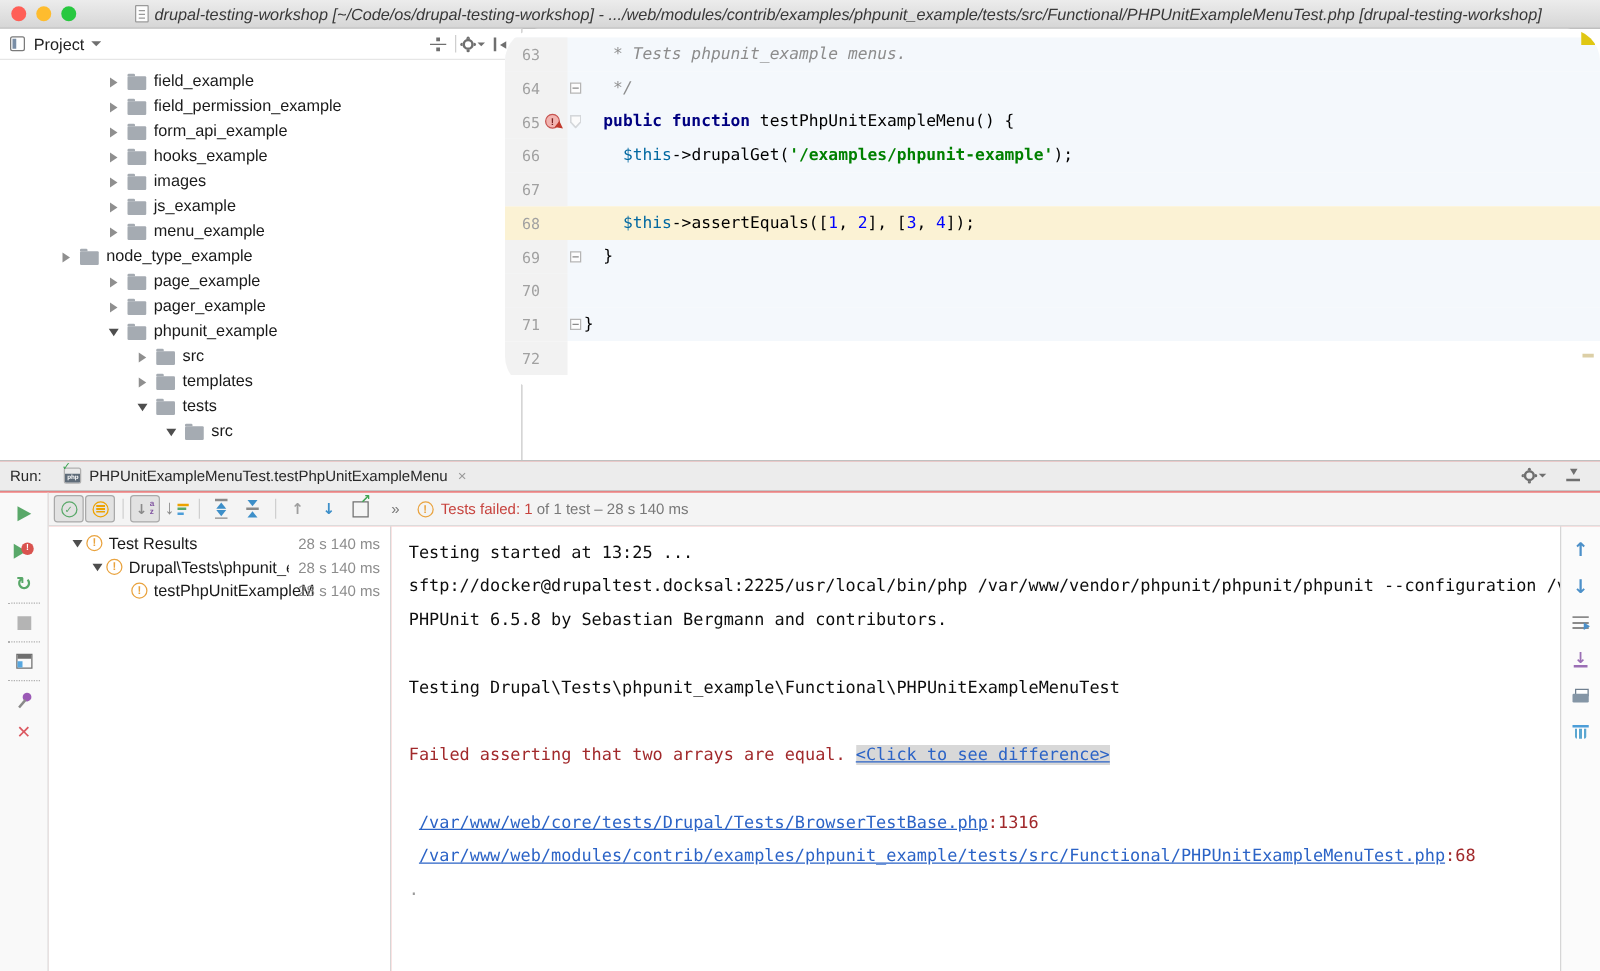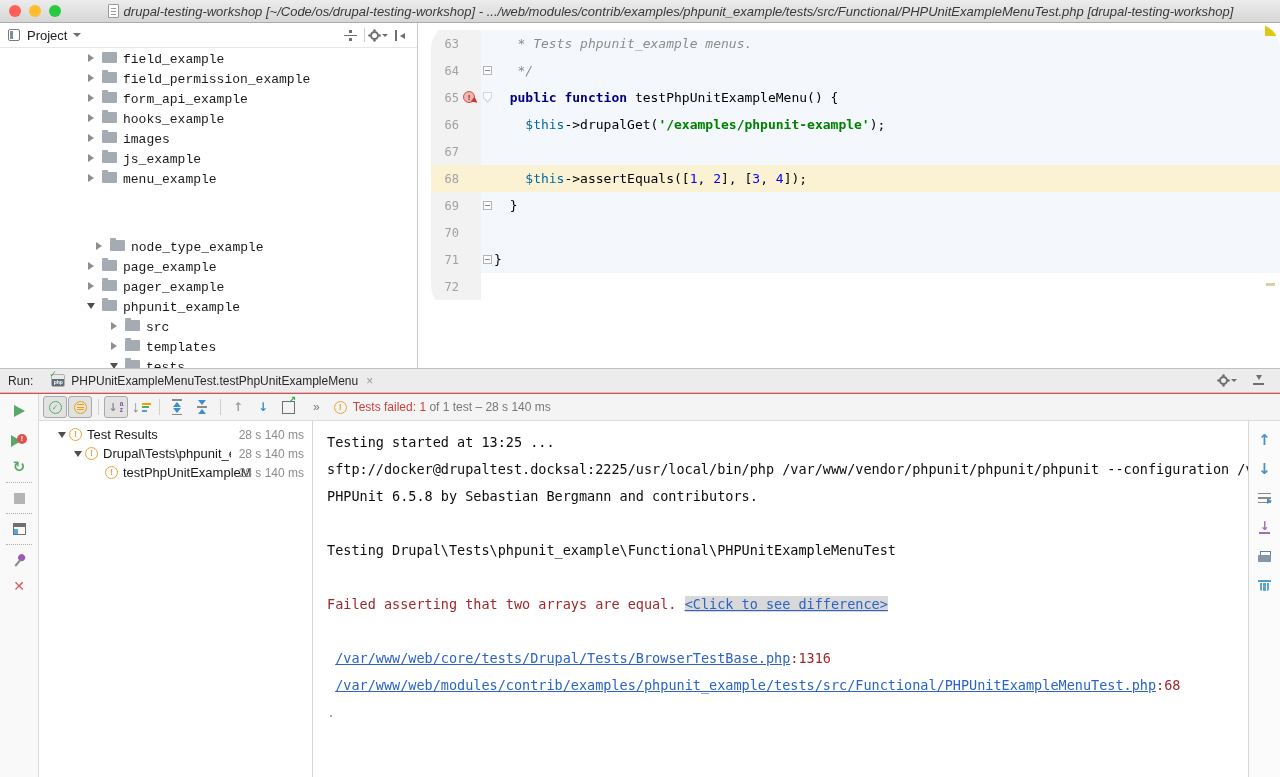--- a/index.html
+++ b/index.html
@@ -37,31 +37,31 @@
   .gear { width:9px; height:9px; border:2px solid #6f6f6f; border-radius:50%; position:relative;
     box-shadow:0 -5px 0 -3.2px #6f6f6f, 0 5px 0 -3.2px #6f6f6f, -5px 0 0 -3.2px #6f6f6f, 5px 0 0 -3.2px #6f6f6f; }
   .mini-caret { width:0; height:0; border-left:3px solid transparent; border-right:3px solid transparent;
     border-top:3px solid #6f6f6f; margin-left:3px; }
   .ic-hide { width:11px; height:11px; position:relative; }
   .ic-hide::before { content:""; position:absolute; left:1px; top:0; bottom:0; width:2px; background:#6f6f6f; }
   .ic-hide::after { content:""; position:absolute; right:0; top:3px; width:0; height:0;
     border-top:3px solid transparent; border-bottom:3px solid transparent; border-right:5px solid #6f6f6f; }
 
   .ptree { position:absolute; left:0; top:29px; right:0; bottom:0; overflow:hidden; }
-  .prow { height:20px; display:flex; align-items:flex-start; font-size:13px; color:#1a1a1a; white-space:nowrap;font-family:Liberation Mono, monospace; }
+  .prow { height:20px; display:flex; align-items:flex-end; font-size:13px; color:#1a1a1a; white-space:nowrap; }
   .tri { width:12px; flex:0 0 12px; display:inline-block; position:relative; height:12px; }
   .tri-right::after { content:""; position:absolute; left:2px; top:2px; width:0; height:0;
     border-top:4px solid transparent; border-bottom:4px solid transparent; border-left:6px solid #8f8f8f; }
   .tri-down::after { content:""; position:absolute; left:1px; top:3px; width:0; height:0;
     border-left:4px solid transparent; border-right:4px solid transparent; border-top:6px solid #4e4e4e; }
   .folder { width:15px; height:11px; flex:0 0 15px; background:#a5abb2; border-radius:1px; position:relative; margin:0 6px 0 4px; }
   .folder::before { content:""; position:absolute; left:0; top:-2px; width:6px; height:2px; background:#a5abb2; border-radius:1px 1px 0 0; }
 
   
-  .editor { position:absolute; left:431px; top:23px; right:0; height:288px; background:#fff; overflow:hidden;border-radius:26px; }
+  .editor { position:absolute; left:404px; top:23px; right:0; height:288px; background:#fff; overflow:hidden;border-radius:26px; }
   .elines { position:absolute; left:0; top:7px; right:0; }
   .eline { height:27px; display:flex; align-items:center; background:#fff; }
   .eline.scope { background:#f4f8fc; }
   .eline.hl { background:#fbf2d4; }
   .gut { width:50px; flex:0 0 50px; height:27px; background:#f2f2f2; display:flex; align-items:center; }
   .eline.hl .gut { background:transparent; }
   .lnum { width:28px; text-align:right; font:12px "DejaVu Sans Mono",monospace; color:#a1a1a1; }
   .gicwrap { width:20px; height:14px; position:relative; margin-left:2px; }
   .rerun-badge { position:absolute; left:2px; top:0; width:12px; height:12px; border-radius:50%;
     background:#f2b4b0; border:1px solid #c75450; color:#7a1f1f; font:bold 8px/11px "Liberation Sans",sans-serif; text-align:center; }
@@ -250,21 +250,21 @@
         <div class="prow" style="padding-left: 86px;">
           <span class="tri tri-right"></span>
           <span class="folder"></span>
           <span class="plabel">js_example</span>
         </div>
         <div class="prow" style="padding-left: 86px;">
           <span class="tri tri-right"></span>
           <span class="folder"></span>
           <span class="plabel">menu_example</span>
         </div>
-        <div class="prow" style="padding-left: 94px; margin-top: 48px;">
+        <div class="prow" style="padding-left: 48px;">
           <span class="tri tri-right"></span>
           <span class="folder"></span>
           <span class="plabel">node_type_example</span>
         </div>
         <div class="prow" style="padding-left: 86px;">
           <span class="tri tri-right"></span>
           <span class="folder"></span>
           <span class="plabel">page_example</span>
         </div>
         <div class="prow" style="padding-left: 86px;">

